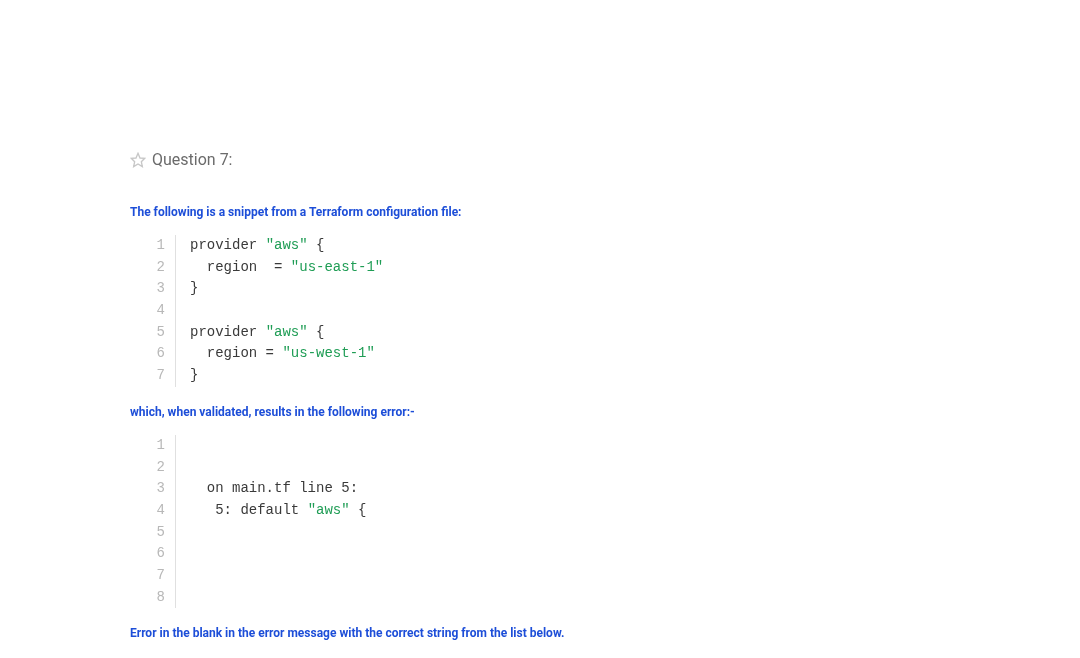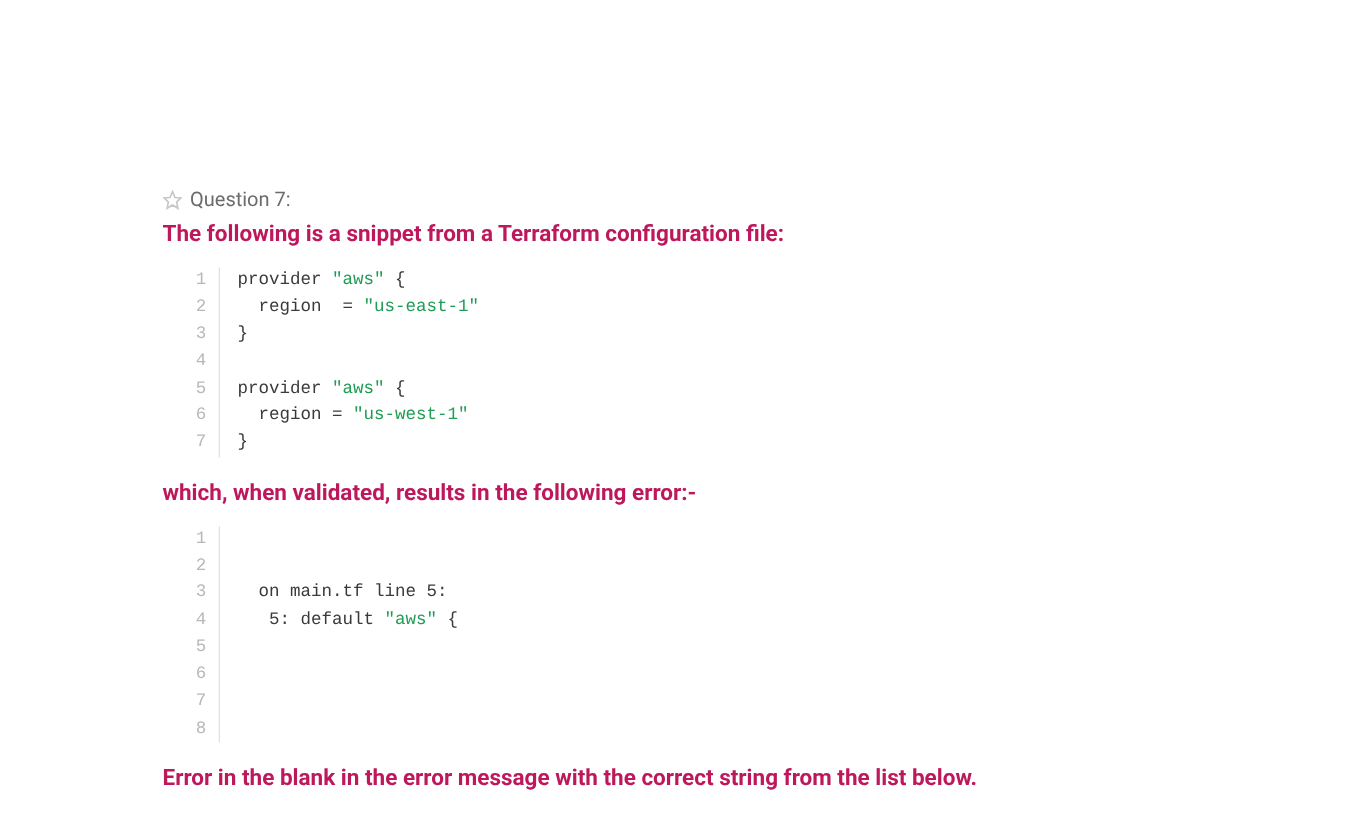--- a/index.html
+++ b/index.html
@@ -7,36 +7,36 @@
       font-family: -apple-system, BlinkMacSystemFont, "Segoe UI", Roboto, Helvetica, Arial, sans-serif;
       background: #fff;
       padding: 150px 130px 40px 130px;
       color: #333;
       font-size: 15px;
     }
     .question-header {
       display: flex;
       align-items: center;
       gap: 6px;
-      margin-bottom: 8px;
+      margin-bottom: 36px;
     }
     .star-icon {
       width: 16px;
       height: 16px;
       display: inline-block;
     }
     .star-icon svg { display: block; }
     .question-label {
       color: #6b6b6b;
       font-size: 16px;
     }
     .bold-text {
       font-weight: 700;
-      color: #be185d;
-      font-size: 18px;
+      color: #1d4ed8;
+      font-size: 12px;
       margin-bottom: 16px;
     }
     .code-block {
       margin: 0 0 18px 20px;
       font-family: "Consolas", "Monaco", "Courier New", monospace;
       font-size: 14px;
       line-height: 1.55;
     }
     .code-line {
       display: flex;

